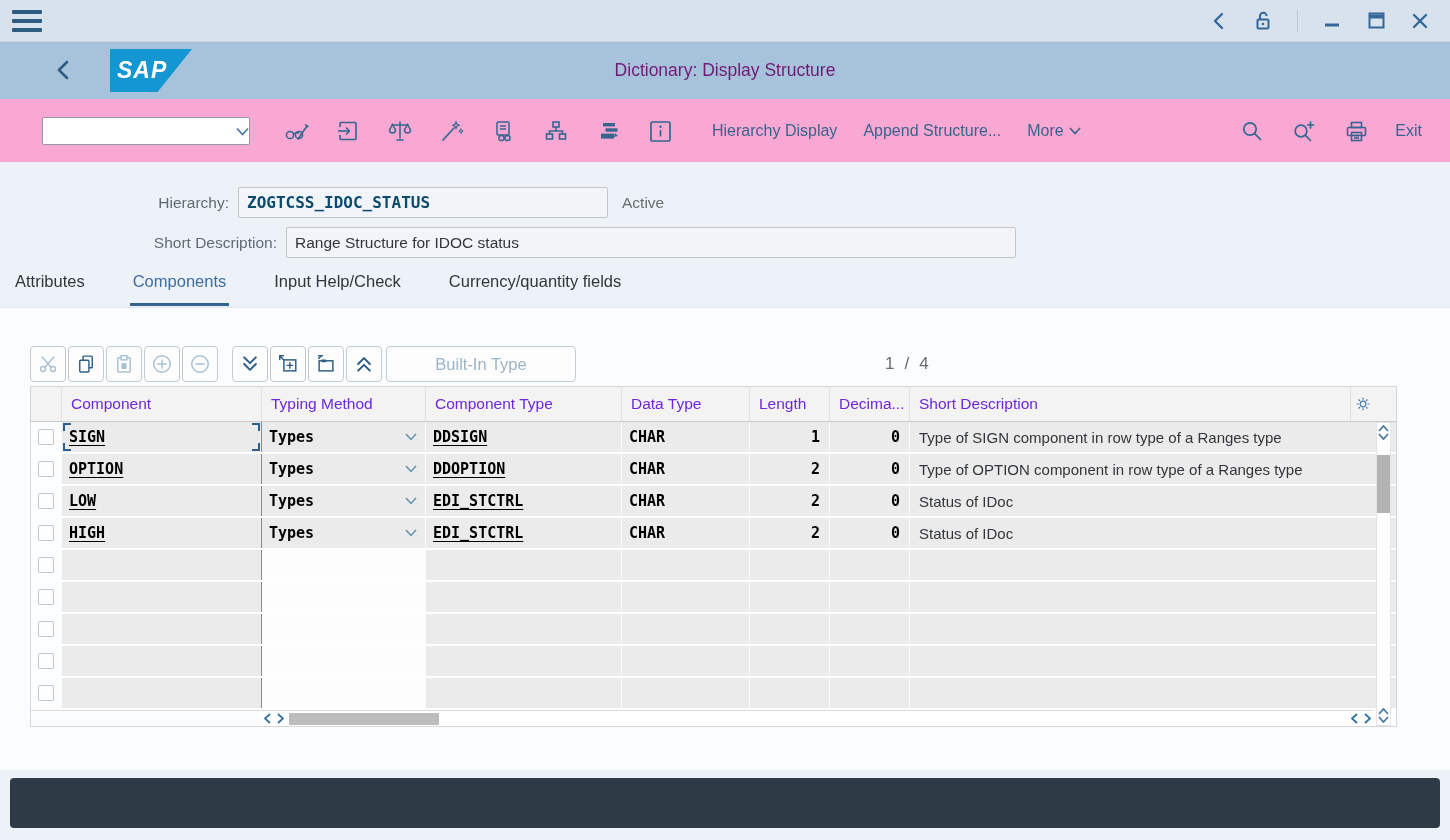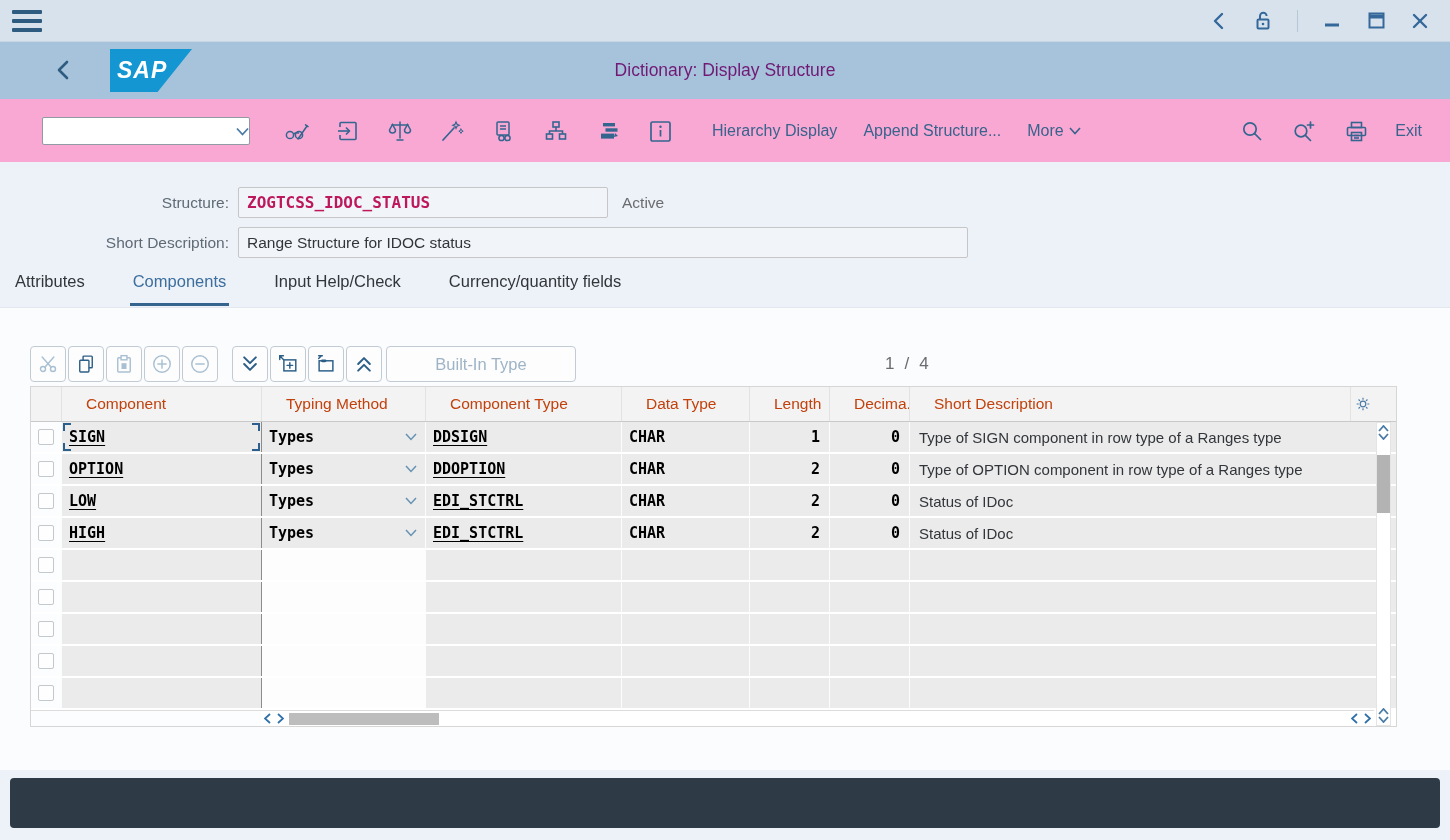--- a/index.html
+++ b/index.html
@@ -30,24 +30,24 @@
   .tb-icon { width:52px; height:40px; display:flex; align-items:center; justify-content:center; color:#33658f; cursor:pointer; }
   .tb-text { margin-left:26px; font-size:16px; color:#38638c; background:none; border:none; cursor:pointer; font-family:"Liberation Sans",sans-serif; display:flex; align-items:center; gap:5px; white-space:nowrap; }
   .tb-right { margin-left:auto; display:flex; align-items:center; gap:14px; padding-right:28px; }
   .tb-right .tb-icon { width:38px; }
   .tb-right .tb-text { margin-left:6px; }
 
   
   .main { position:absolute; top:162px; left:0; right:0; bottom:0; background:#edf2f8; }
   .form-row { position:absolute; left:0; display:flex; align-items:center; }
   .form-row.r1 { top:25px; }
-  .form-row.r2 { top:65px; }
+  .form-row.r2 { top:65px;padding-left:48px; }
   .f-label { width:238px; text-align:right; color:#5f6a75; font-size:15.5px; padding-right:9px; }
   .f-field { height:31px; background:#f1f4f8; border:1px solid #c6c6c6; border-radius:2px; display:flex; align-items:center; padding:0 8px; }
-  .f-field.struct { width:370px; font-family:"DejaVu Sans Mono",monospace; font-weight:bold; font-size:16px; color:#be185d; }
+  .f-field.struct { width:370px; font-family:"DejaVu Sans Mono",monospace; font-weight:bold; font-size:16px; color:#0c4a6e; }
   .f-field.sdesc { width:730px; font-size:15.5px; color:#32363a; }
   .f-status { margin-left:14px; color:#6a6d70; font-size:15.5px; }
 
   
   .tabstrip { position:absolute; top:106px; left:0; right:0; height:40px; display:flex; align-items:flex-start; padding-left:12px; }
   .tab { font-size:16.5px; color:#32363a; margin-right:42px; padding:4px 3px 12px 3px; cursor:pointer; white-space:nowrap; }
   .tab.selected { color:#3c6e9e; border-bottom:3px solid #35648f; }
 
   
   .panel { position:absolute; top:145px; left:0; right:0; height:463px; background:#fbfcfe; border-top:1px solid #e2e8ee; }
@@ -56,21 +56,21 @@
   .grid-toolbar { position:absolute; top:38px; left:30px; right:30px; height:36px; display:flex; align-items:flex-start; }
   .gbtn { width:36px; height:36px; background:#fdfdfe; border:1px solid #c2cbd3; border-radius:4px; margin-right:2px; display:flex; align-items:center; justify-content:center; color:#2c5f87; cursor:pointer; }
   .gbtn.disabled { color:#a9c0d2; }
   .ggap { width:12px; }
   .gbtn.wide { width:190px; color:#9eb4c6; font-size:16.5px; margin-left:2px; }
   .pager { position:absolute; left:855px; top:0; height:36px; display:flex; align-items:center; gap:10px; color:#6a6d70; font-size:17px; }
 
   
   .table { position:absolute; top:78px; left:30px; width:1367px; height:341px; border:1px solid #d6d6d6; background:#fff; }
   .thead { display:grid; grid-template-columns:30px 200px 164px 196px 128px 80px 80px 441px 24px; height:35px; background:#f3f3f3; border-bottom:1px solid #c9c9c9; align-items:center; }
-  .th { font-size:15.5px; color:#c2410c; padding-left:24px; white-space:nowrap; overflow:hidden; border-left:1px solid #e2e2e2; height:100%; display:flex; align-items:center; }
+  .th { font-size:15.5px; color:#6d28d9; padding-left:9px; white-space:nowrap; overflow:hidden; border-left:1px solid #e2e2e2; height:100%; display:flex; align-items:center; }
   .th:first-child { border-left:none; }
   .th.gearcell { justify-content:center; padding-left:0; color:#4a7ba6; }
   .tbody { position:relative; }
   .trow { display:grid; grid-template-columns:30px 200px 164px 196px 128px 80px 80px 465px; height:32px; background:#ebebeb; border-bottom:2px solid #fff; }
   .cell { position:relative; display:flex; align-items:center; padding-left:7px; overflow:hidden; white-space:nowrap; border-left:1px solid rgba(255,255,255,.85); }
   .cell.cb { background:#fcfdfe; justify-content:center; padding-left:0; border-left:none; }
   .cell.typ { border-left:1px solid #8c8c8c; justify-content:space-between; padding-right:8px; }
   .trow.empty .cell.typ { background:#fdfdfd; }
   .mono { font-family:"DejaVu Sans Mono",monospace; font-weight:600; font-size:15px; color:#000; }
   .link { text-decoration:underline; text-underline-offset:3px; cursor:pointer; }
@@ -273,21 +273,21 @@
       </div>
       <button class="tb-text">
           <span>Exit</span>
         </button>
     </div>
   </div>
 
   <div class="main">
 
     <div class="form-row r1">
-      <div class="f-label">Structure:</div>
+      <div class="f-label">Hierarchy:</div>
       <div class="f-field struct">ZOGTCSS_IDOC_STATUS</div>
       <div class="f-status">Active</div>
     </div>
     <div class="form-row r2">
       <div class="f-label">Short Description:</div>
       <div class="f-field sdesc">Range Structure for IDOC status</div>
     </div>
 
     <div class="tabstrip">
       <div class="tab">Attributes</div>

